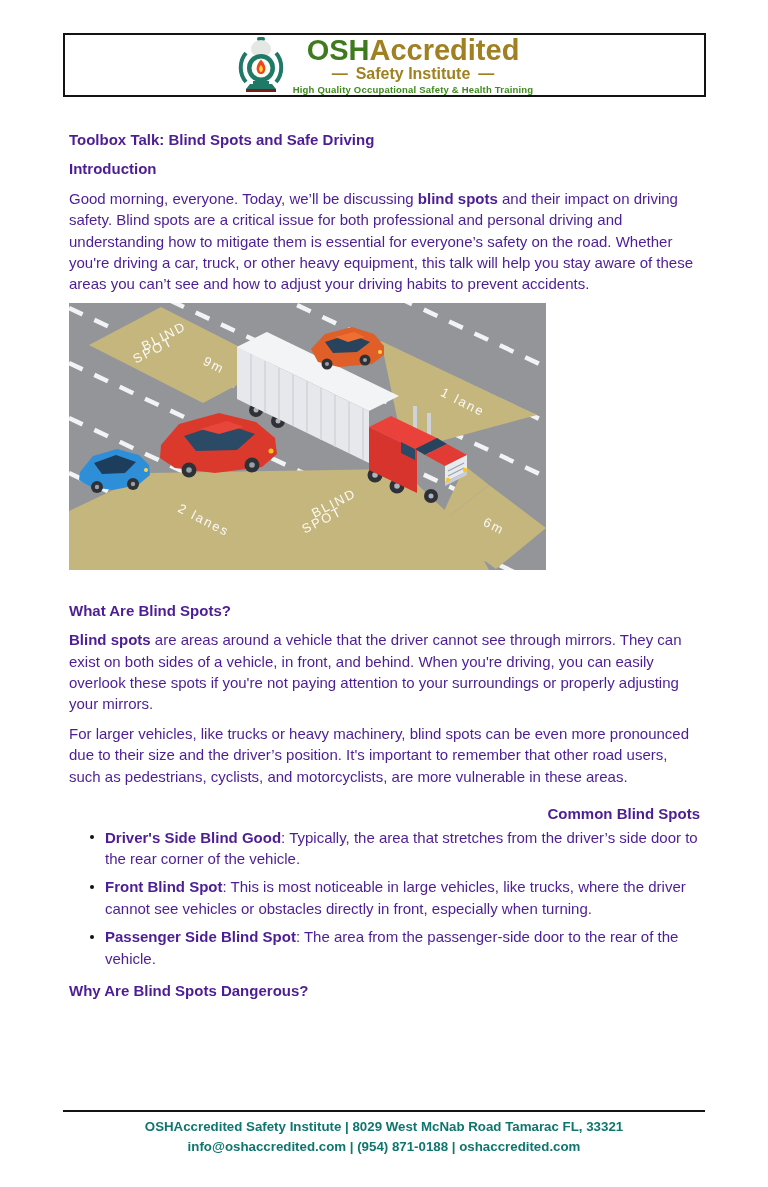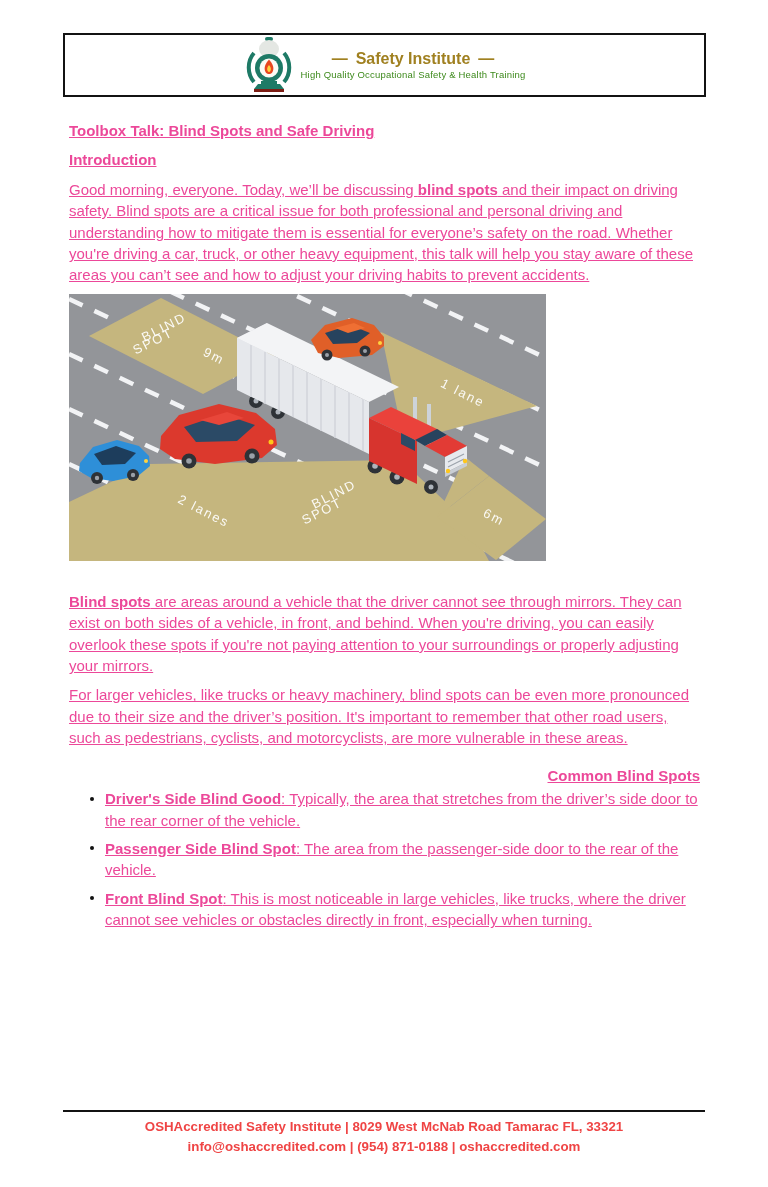--- a/index.html
+++ b/index.html
@@ -10,40 +10,40 @@
   .header-box{position:absolute;left:63px;top:33px;width:639px;height:60px;
               border:2.5px solid #131313;background:#fff;
               display:flex;align-items:center;justify-content:center;}
   .logo{display:flex;align-items:center;gap:7px;}
   .logo-text{display:flex;flex-direction:column;align-items:center;line-height:1;}
   .brand{font-size:29px;font-weight:800;letter-spacing:0;}
   .brand .osh{color:#3e7b1e;}
   .brand .accr{color:#a08020;}
   .subtitle{display:flex;align-items:center;gap:8px;color:#a08020;font-weight:800;
             font-size:16px;margin-top:1px;}
-  .tagline{color:#3e8a1d;font-weight:400;font-size:9.5px;margin-top:3px;letter-spacing:.2px;text-align:right;}
+  .tagline{color:#3e8a1d;font-weight:700;font-size:9.5px;margin-top:3px;letter-spacing:.2px;text-align:right;}
 
   
-  .content{position:absolute;left:69px;top:120px;width:631px;font-size:15px;
-           line-height:21.4px;color:#ec4899;text-decoration:underline;}
+  .content{position:absolute;left:69px;top:129px;width:631px;font-size:15px;
+           line-height:21.4px;color:#4c1d95;}
   .h{font-size:15px;font-weight:700;margin:0 0 8px;}
   .para{margin:0 0 8px;}
   .illustration-wrap{margin:3px 0 30px;width:477px;height:267px;}
   .h-what{margin-top:0;}
   .h-common{margin-top:16px;margin-bottom:2px;text-align:right;}
   .bullets{margin:0 0 0;padding:0;list-style:none;}
   .bullets li{position:relative;padding-left:36px;margin-bottom:7px;}
   .bullets li .dot{position:absolute;left:21px;top:8.5px;width:4px;height:4px;
                    border-radius:50%;background:#111;}
   .h-why{margin-top:11px;}
 
   
   .footer{position:absolute;left:63px;width:642px;top:1110px;
           border-top:2.5px solid #131313;padding-top:5px;text-align:center;
-          font-weight:700;font-size:13.3px;line-height:20px;color:#ef4444;}
+          font-weight:700;font-size:13.3px;line-height:20px;color:#0f766e;}
 
   .iso-label{font-family:"Liberation Sans",sans-serif;}
 </style>
 </head>
 <body>
 
 <div class="page">
 
   <div class="header-box">
     <div class="logo">
@@ -54,20 +54,21 @@
         <path d="M40,16 C47,24 47,37 40,45" stroke="#1e7a66" stroke-width="4" fill="none"></path>
         <circle cx="25" cy="31" r="14" fill="#1e7a66"></circle>
         <circle cx="25" cy="31" r="9.5" fill="#fcfbf4"></circle>
         <path d="M25,22.5 C21,27 19.5,31 21.5,35 C23,37.8 27,37.8 28.5,35 C30.5,31 29,27 25,22.5 Z" fill="#e8471f"></path>
         <path d="M25,28 C23.2,30 22.6,32 23.6,34 C24.3,35.3 25.7,35.3 26.4,34 C27.4,32 26.8,30 25,28 Z" fill="#ffd23e"></path>
         <rect x="17" y="44" width="16" height="3" fill="#1e7a66"></rect>
         <path d="M14,47 L36,47 L40,52 L10,52 Z" fill="#1e7a66"></path>
         <rect x="10" y="52" width="30" height="3" fill="#7c1d14"></rect>
       </svg>
       <div class="logo-text">
+        <div class="brand"><span class="osh">OSH</span><span class="accr">Accredited</span></div>
         <div class="subtitle">
           <span>—</span>
           <span>Safety Institute</span>
           <span>—</span>
         </div>
         <div class="tagline">High Quality Occupational Safety &amp; Health Training</div>
       </div>
     </div>
   </div>
 
@@ -184,30 +185,32 @@
           <polygon points="25,160 47,152 67,159 56,170 33,171" fill="#1d3d5c"></polygon>
           <circle cx="28" cy="184" r="6" fill="#2e3237"></circle>
             <circle cx="64" cy="181" r="6" fill="#2e3237"></circle>
           <circle cx="28" cy="184" r="2.2" fill="#9aa0a8"></circle>
             <circle cx="64" cy="181" r="2.2" fill="#9aa0a8"></circle>
           <circle cx="77" cy="167" r="2" fill="#ffd23e"></circle>
         </g>
       </svg>
     </div>
 
+    <div class="h h-what">What Are Blind Spots?</div>
     <p class="para"><strong>Blind spots</strong><span> are areas around a vehicle that the driver cannot see through mirrors. They can exist on both sides of a vehicle, in front, and behind. When you're driving, you can easily overlook these spots if you're not paying attention to your surroundings or properly adjusting your mirrors.</span></p>
     <p class="para">For larger vehicles, like trucks or heavy machinery, blind spots can be even more pronounced due to their size and the driver’s position. It's important to remember that other road users, such as pedestrians, cyclists, and motorcyclists, are more vulnerable in these areas.</p>
 
     <div class="h h-common">Common Blind Spots</div>
     <ul class="bullets">
       <li><span class="dot"></span><strong>Driver's Side Blind Good</strong><span>: Typically, the area that stretches from the driver’s side door to the rear corner of the vehicle.</span></li>
+      <li><span class="dot"></span><strong>Front Blind Spot</strong><span>: This is most noticeable in large vehicles, like trucks, where the driver cannot see vehicles or obstacles directly in front, especially when turning.</span></li>
       <li><span class="dot"></span><strong>Passenger Side Blind Spot</strong><span>: The area from the passenger-side door to the rear of the vehicle.</span></li>
-      <li><span class="dot"></span><strong>Front Blind Spot</strong><span>: This is most noticeable in large vehicles, like trucks, where the driver cannot see vehicles or obstacles directly in front, especially when turning.</span></li>
     </ul>
 
+    <div class="h h-why">Why Are Blind Spots Dangerous?</div>
   </div>
 
   <div class="footer">
     <div>OSHAccredited Safety Institute | 8029 West McNab Road Tamarac FL, 33321</div>
     <div>info@oshaccredited.com | (954) 871-0188 | oshaccredited.com</div>
   </div>
 
 </div>
 
 </body></html>

